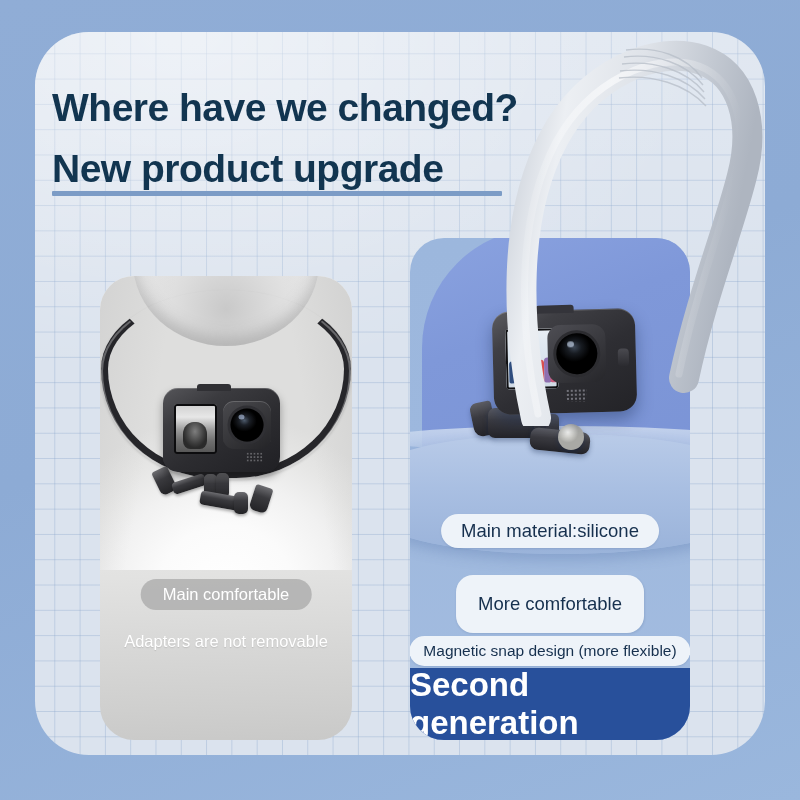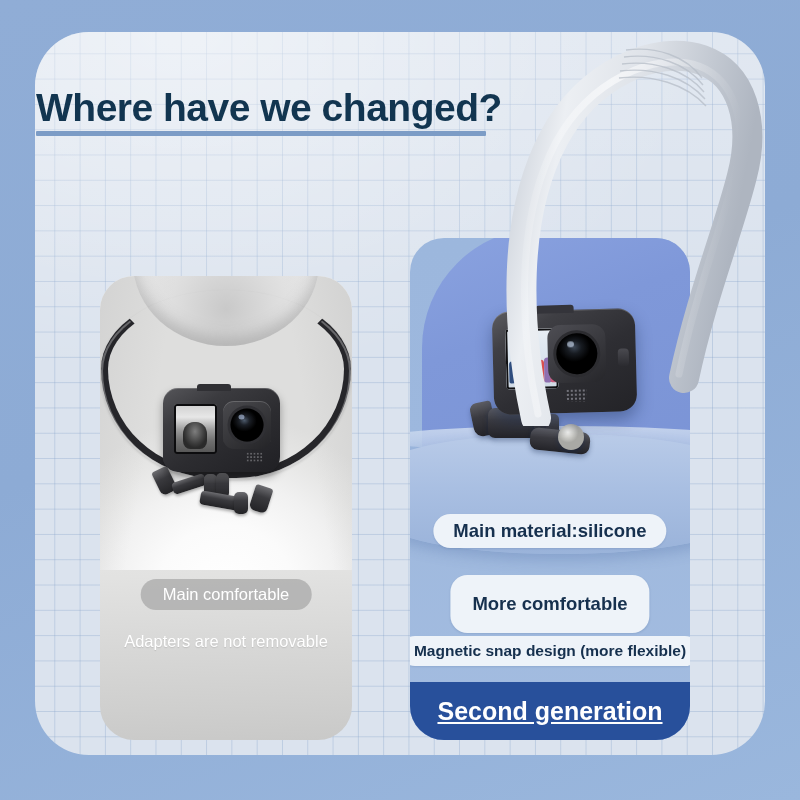--- a/index.html
+++ b/index.html
@@ -50,21 +50,21 @@
     inset: 0;
     background:
       radial-gradient(120% 80% at 20% 0%, rgba(255,255,255,0.45), rgba(255,255,255,0) 60%),
       linear-gradient(180deg, rgba(255,255,255,0.18), rgba(255,255,255,0) 35%);
     pointer-events: none;
   }
 
   
   .headline {
     position: absolute;
-    left: 36px;
+    left: 52px;
     top: 88px;
     width: 560px;
     z-index: 30;
   }
   .headline h1 {
     font-size: 39px;
     line-height: 1.04;
     font-weight: bold;
     color: #123550;
     letter-spacing: -0.5px;
@@ -479,59 +479,59 @@
     z-index: 13;
   }
 
   
   .pill-white {
     position: absolute;
     left: 50%;
     transform: translateX(-50%);
     background: #eef3f9;
     color: #16304e;
-    font-weight: bold;
+    font-weight: normal;
     border-radius: 17px;
     white-space: nowrap;
     z-index: 24;
     box-shadow: 0 1px 2px rgba(40,70,120,0.14);
   }
   .pill-white.p1 { top: 276px; padding: 6px 20px; font-size: 18.5px; }
   .pill-white.p2 { top: 337px; padding: 18px 22px; font-size: 18.5px; }
   .pill-white.p3 { top: 398px; padding: 6px 14px; font-size: 15.5px; }
 
   .bar-second {
     position: absolute;
     left: 0;
     bottom: 0;
     width: 280px;
-    height: 58px;
+    height: 72px;
     background: #28509b;
     display: flex;
     align-items: center;
     justify-content: center;
     color: #ffffff;
-    font-size: 25px;
+    font-size: 33px;
     font-weight: bold;
     z-index: 25;
-    text-decoration: underline;
   }
 </style>
 </head>
 <body>
 
 <div id="stage">
 
   <div class="card">
     <div class="card-grid"></div>
     <div class="card-sheen"></div>
   </div>
 
   <div class="headline">
     <h1>Where have we changed?</h1>
+    <h2>New product upgrade</h2>
     <div class="headline-underline"></div>
   </div>
 
   <div class="panel-left">
 
     <div class="torso">
       <div class="neck-hole"></div>
       <div class="torso-shade"></div>
     </div>
 

